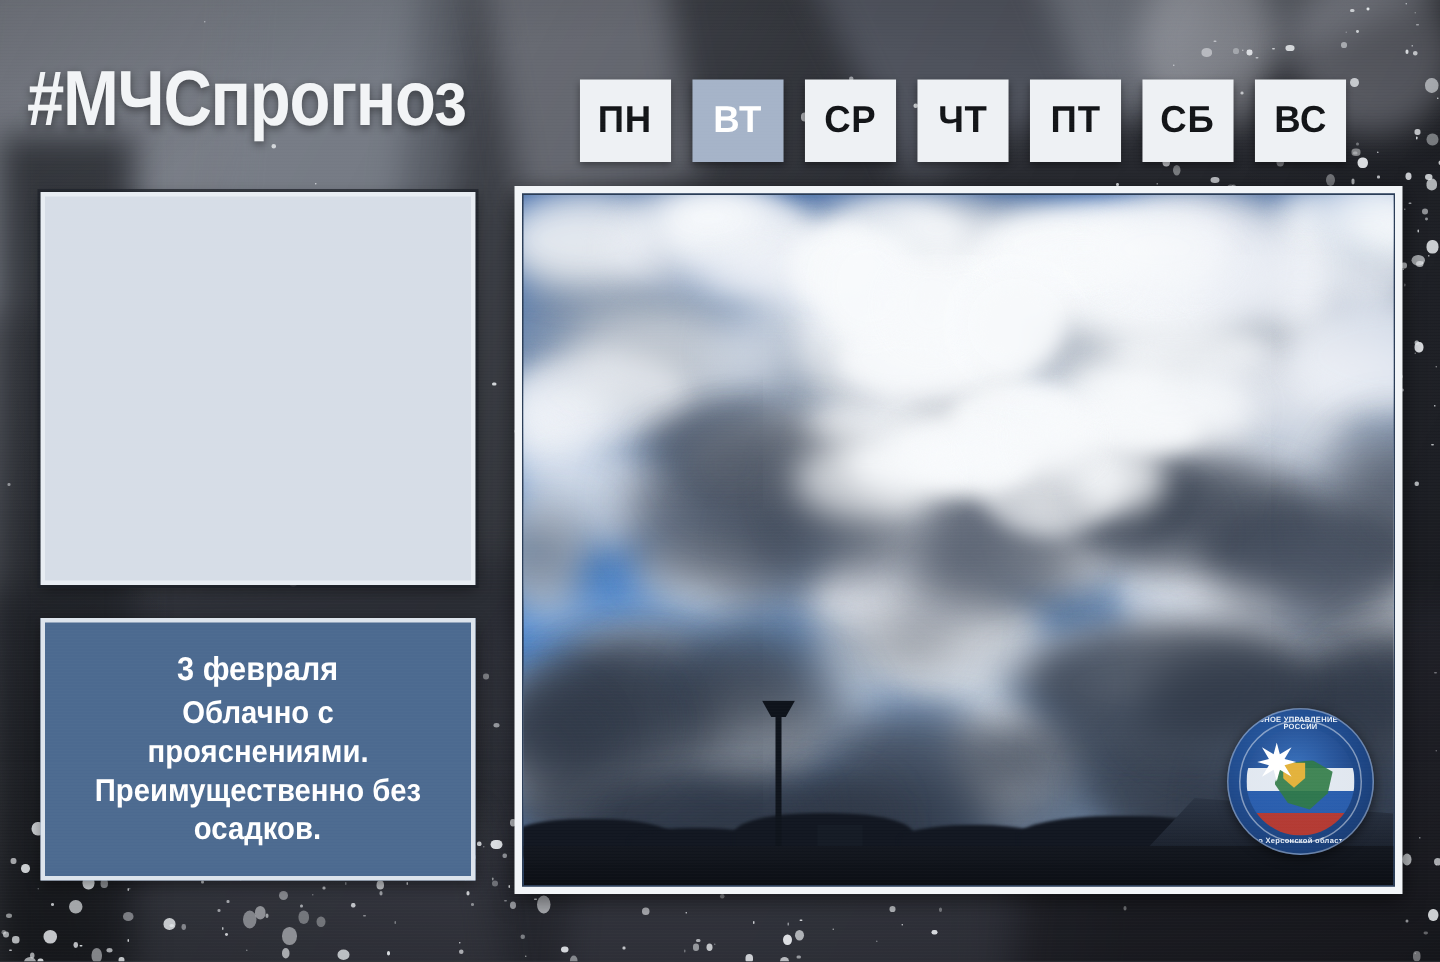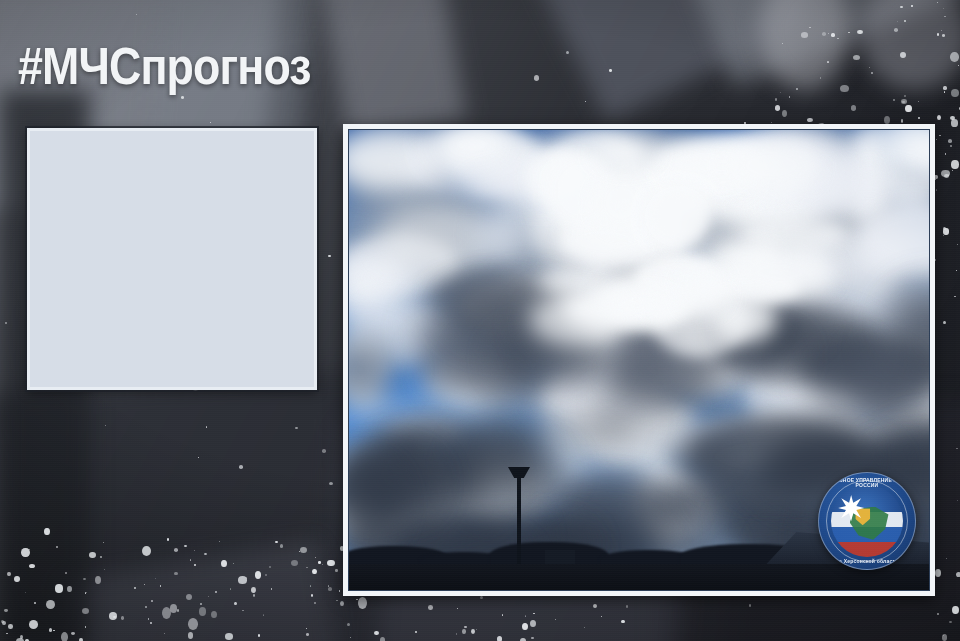--- a/index.html
+++ b/index.html
@@ -669,24 +669,53 @@
       <span style="left: 583.764px; top: 627.357px; width: 1.1px; height: 0.8px; opacity: 0.4;"></span>
       <span style="left: 524.712px; top: 615.428px; width: 1.7px; height: 1.3px; opacity: 0.53;"></span>
       <span style="left: 496.58px; top: 636.165px; width: 5.8px; height: 5.9px; opacity: 0.84;"></span>
       <span style="left: 464.212px; top: 625.666px; width: 2.6px; height: 2.7px; opacity: 0.67;"></span>
       <span style="left: 374.11px; top: 630.716px; width: 4.7px; height: 4.2px; opacity: 0.89;"></span>
       <span style="left: 554.918px; top: 618.515px; width: 1px; height: 1.3px; opacity: 0.6;"></span>
     </div>
 
   <div class="title">#МЧСпрогноз</div>
 
+  <div class="days" id="days">
+      <div class="day">
+        <span>ПН</span>
+      </div>
+      <div class="day active">
+        <span>ВТ</span>
+      </div>
+      <div class="day">
+        <span>СР</span>
+      </div>
+      <div class="day">
+        <span>ЧТ</span>
+      </div>
+      <div class="day">
+        <span>ПТ</span>
+      </div>
+      <div class="day">
+        <span>СБ</span>
+      </div>
+      <div class="day">
+        <span>ВС</span>
+      </div>
+    </div>
 
   <div class="panel-temp">
   </div>
 
+  <div class="panel-desc">
+    <div class="d-date">3 февраля</div>
+    <div class="d-text">Облачно с прояснениями.</div>
+    <div class="d-text">Преимущественно без</div>
+    <div class="d-text">осадков.</div>
+  </div>
 
   <div class="photo-frame">
     <div class="photo" title="Облачное небо с прояснениями над городским горизонтом">
       <div class="sky"></div>
       <div class="sunglow"></div>
       <div id="clouds">
           <div class="cloud cl-g" style="left: -17.0587px; top: 109.009px; width: 158.895px; height: 117.631px; filter: blur(20.6878px); opacity: 0.63;"></div>
           <div class="cloud cl-g" style="left: 283.595px; top: 340.815px; width: 167.282px; height: 119.587px; filter: blur(14.9765px); opacity: 0.64;"></div>
           <div class="cloud cl-dg" style="left: 207.57px; top: 254.924px; width: 118.401px; height: 87.2363px; filter: blur(12.7338px); opacity: 0.62;"></div>
           <div class="cloud cl-g" style="left: -35.6365px; top: 103.161px; width: 86.0546px; height: 68.0739px; filter: blur(15.2372px); opacity: 0.57;"></div>

